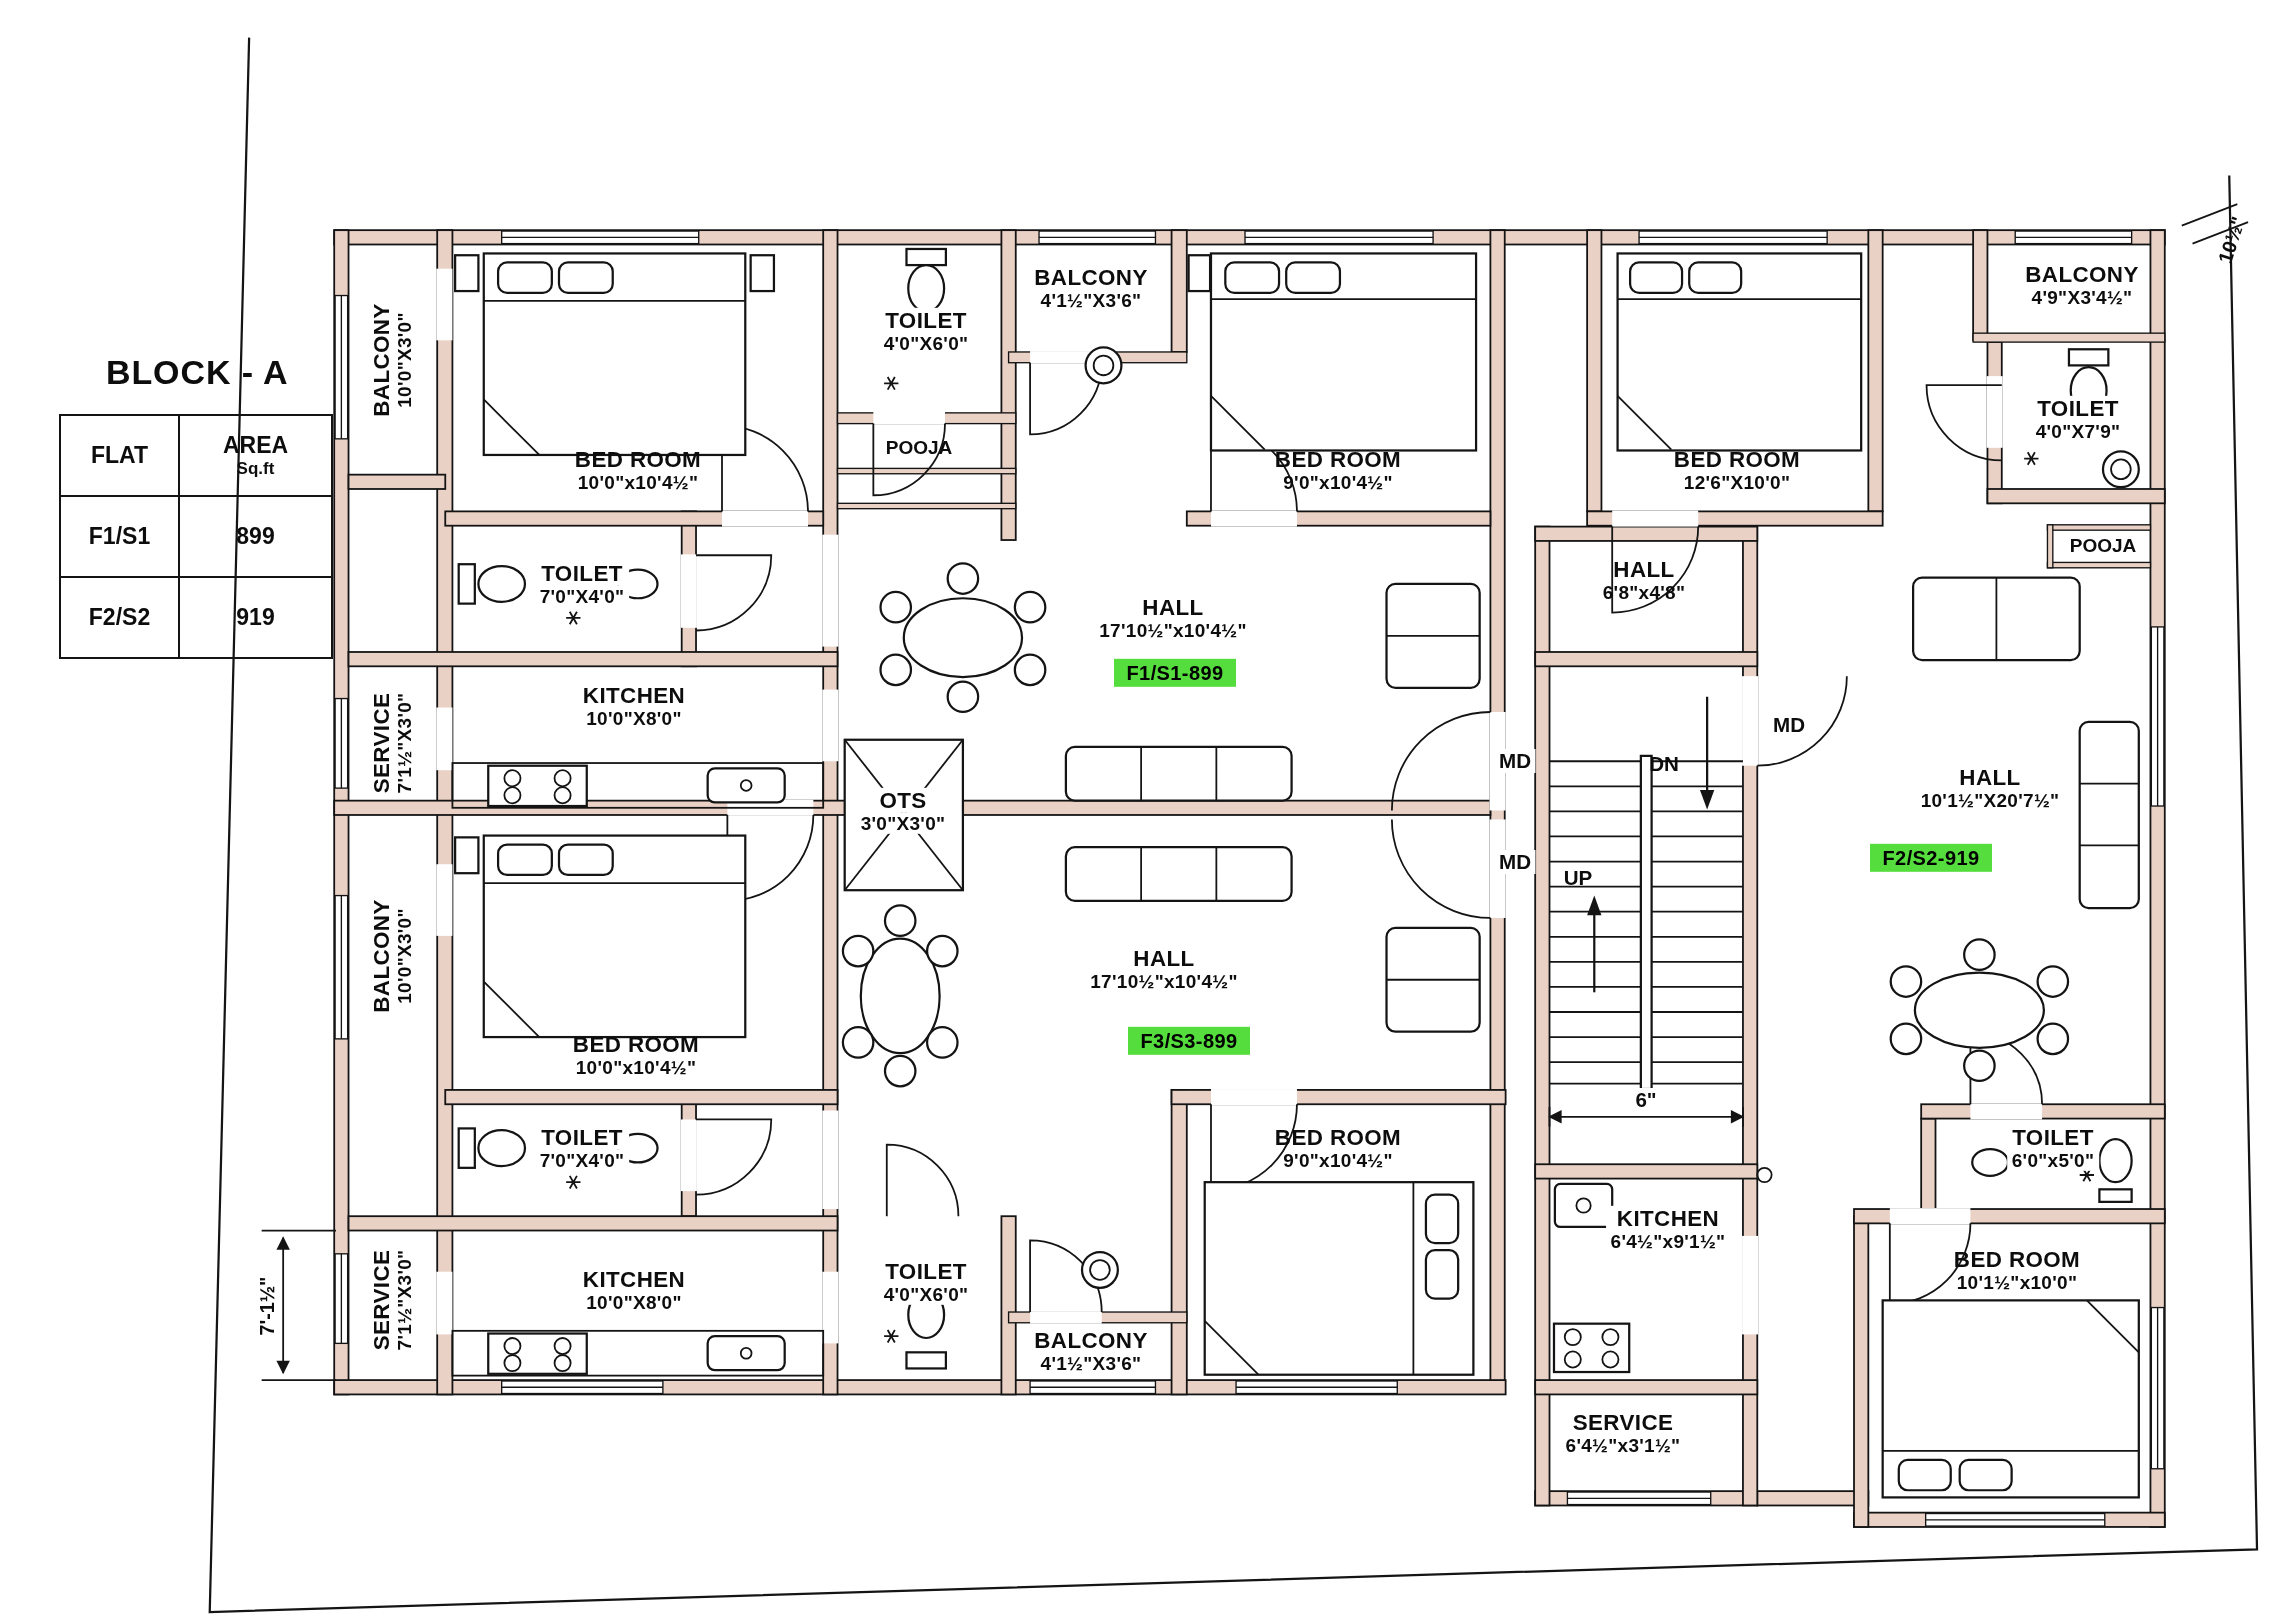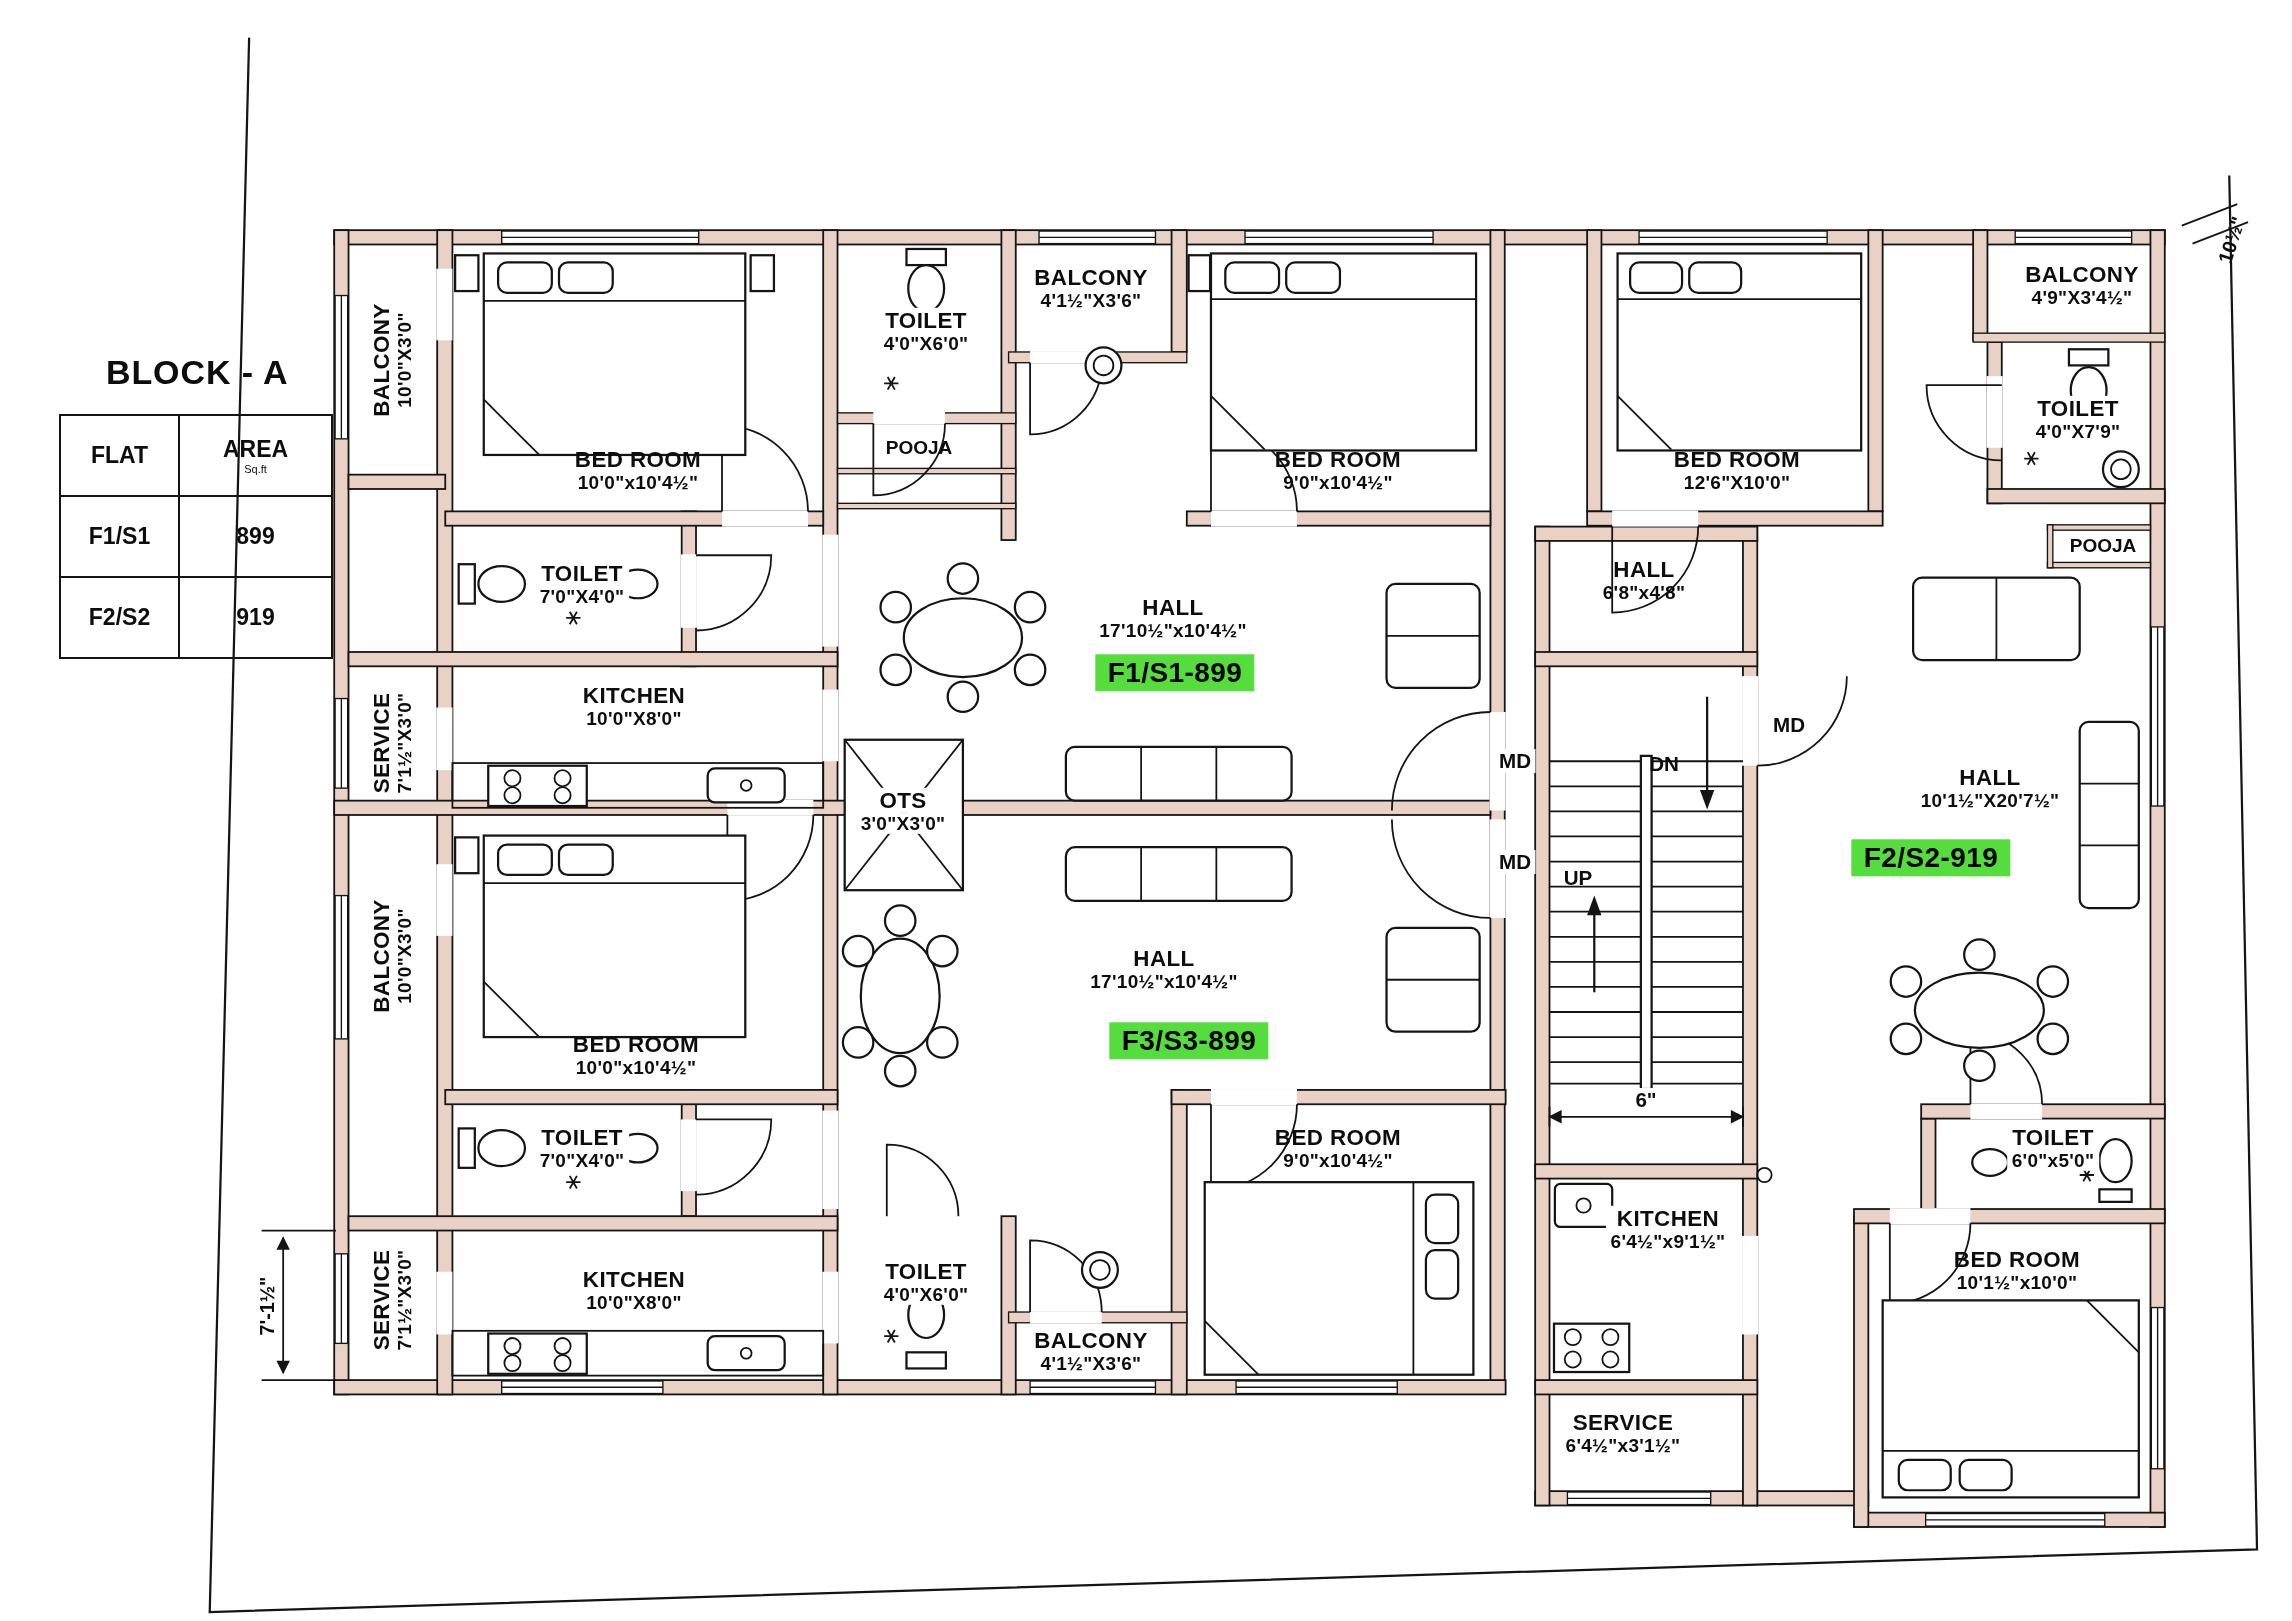--- a/index.html
+++ b/index.html
@@ -20,30 +20,30 @@
   .winb{fill:#ffffff;stroke:#141414;stroke-width:1.5;}
   .winl{stroke:#141414;stroke-width:1.5;}
   
   .rl{position:absolute;transform:translate(-50%,-50%);text-align:center;font-weight:bold;
       line-height:1.12;white-space:nowrap;z-index:5;}
   .rl .nm{font-size:22.4px;letter-spacing:0.4px;}
   .rl .dm{font-size:19px;letter-spacing:0.3px;}
   .rot{transform:translate(-50%,-50%) rotate(-90deg);}
   .single{font-size:19px;font-weight:bold;}
   .tag{position:absolute;transform:translate(-50%,-50%);background:#55dd3d;color:#000;
-       font-weight:bold;font-size:28px;padding:2.7px 12.5px;z-index:6;letter-spacing:0.4px;}
+       font-weight:bold;font-size:20px;padding:2.7px 12.5px;z-index:6;letter-spacing:0.4px;}
   .mk{position:absolute;transform:translate(-50%,-50%);font-weight:bold;font-size:20.6px;z-index:6;}
   .ws{background:#fff;padding:0 4.5px;}
   .dimlab{position:absolute;font-weight:bold;font-size:19.7px;z-index:6;}
   .title{position:absolute;left:106px;top:353px;font-size:34px;font-weight:bold;letter-spacing:0.9px;z-index:6;}
   table.legend{position:absolute;left:59px;top:414px;width:274px;border-collapse:collapse;z-index:6;}
   table.legend td{border:2.7px solid #141414;text-align:center;font-weight:bold;font-size:23px;
                   height:77px;vertical-align:middle;}
   table.legend td.flatcol{width:115px;border-radius:31px;}
-  .sub{font-size:11px;font-weight:normal;display:block;}
+  .sub{font-size:17px;font-weight:bold;display:block;}
 </style>
 </head>
 <body>
 
 <div class="canvas">
 
 <svg width="2293" height="1621" viewBox="0 0 2560 1810">
   <defs>
     <marker id="ah" viewBox="0 0 12 12" refX="10" refY="6" markerWidth="9" markerHeight="9" orient="auto-start-reverse">
       <path d="M1 1 L11 6 L1 11 Z" fill="#141414"></path>

